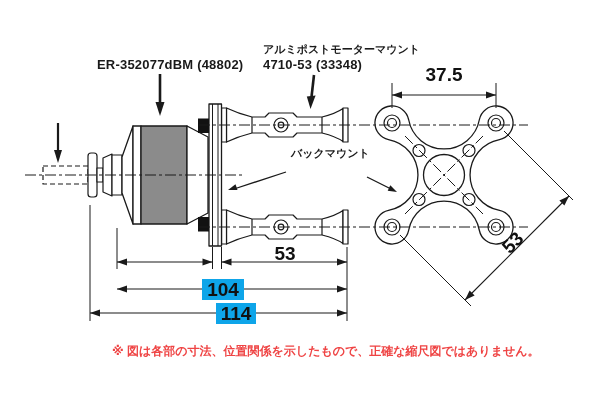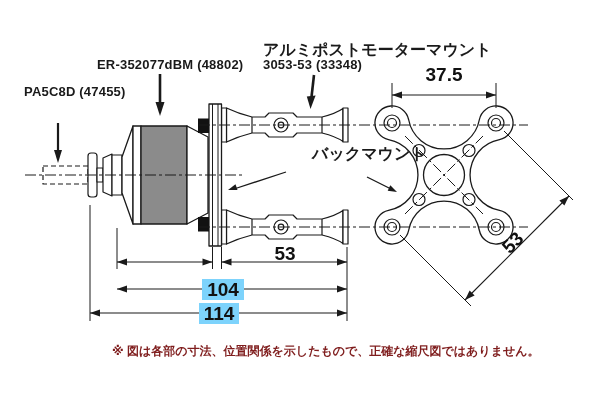--- a/index.html
+++ b/index.html
@@ -2,26 +2,26 @@
 <html><head>
 <meta charset="utf-8">
 <style>
   html,body{margin:0;padding:0;background:#ffffff;}
   #stage{
     position:relative;width:600px;height:400px;background:#ffffff;overflow:hidden;
     font-family:"Liberation Sans","DejaVu Sans",sans-serif;color:#1a1a1a;
   }
   #artwork{position:absolute;left:0;top:0;}
   .lbl{position:absolute;font-weight:bold;line-height:15px;white-space:nowrap;}
-  .jp{font-size:16px;text-align:right;}
+  .jp{font-size:11px;text-align:right;}
   .pn{font-size:13px;letter-spacing:0.2px;}
   .dim{position:absolute;font-weight:bold;font-size:19px;text-align:center;white-space:nowrap;color:#111;}
-  .dim .gapbg{background:#7dd3fc;padding:0 5px;}
+  .dim .gapbg{background:#0ea5e9;padding:0 5px;}
   .dim-rot{transform:rotate(-45deg);transform-origin:50% 50%;}
-  .note{position:absolute;font-weight:bold;font-size:12px;white-space:nowrap;color:#7f1d1d;}
+  .note{position:absolute;font-weight:bold;font-size:12px;white-space:nowrap;color:#ef4444;}
   .indent2{margin-left:3px;}
 </style>
 </head>
 <body>
 
 <div id="stage">
 
   <svg id="artwork" width="600" height="400" viewBox="0 0 600 400" fill="none" stroke="#1a1a1a" stroke-width="1.2" stroke-linejoin="round" stroke-linecap="butt">
 
     <g>
@@ -163,35 +163,34 @@
       <line x1="286" y1="172" x2="234" y2="189" stroke-width="1.3"></line>
       <polygon points="228,190 237.5,189.9 235.5,184.3" fill="#1a1a1a" stroke="none"></polygon>
     </g>
     <g>
       <line x1="367" y1="177" x2="390" y2="188.5" stroke-width="1.3"></line>
       <polygon points="397,192 387.7,190.7 390.3,185.3" fill="#1a1a1a" stroke="none"></polygon>
     </g>
   </svg>
 
   <div class="lbl" style="left:24px;top:84px;">
-    <div class="pn">PA5C8D (47455)</div>
   </div>
 
   <div class="lbl pn" style="left:97px;top:57px;">ER-352077dBM (48802)</div>
 
   <div class="lbl" style="left:263px;top:42px;">
     <div class="jp">アルミポストモーターマウント</div>
-    <div class="pn">3053-53 (33348)</div>
+    <div class="pn">4710-53 (33348)</div>
   </div>
 
-  <div class="lbl" style="left:291px;top:146px;margin-left:21px;">
+  <div class="lbl" style="left:291px;top:146px;">
     <div class="jp">バックマウント</div>
   </div>
 
   <div class="dim" style="left:254px;top:243px;width:62px;">53</div>
   <div class="dim" style="left:188px;top:279px;width:70px;"><span class="gapbg">104</span></div>
-  <div class="dim" style="left:184px;top:303px;width:70px;"><span class="gapbg">114</span></div>
+  <div class="dim" style="left:201px;top:303px;width:70px;"><span class="gapbg">114</span></div>
   <div class="dim" style="left:412px;top:64px;width:64px;">37.5</div>
   <div class="dim dim-rot" style="left:489px;top:232px;width:48px;">53</div>
 
   <div class="note" style="left:112px;top:343px;">※ 図は各部の寸法、位置関係を示したもので、正確な縮尺図ではありません。</div>
 
 </div>
 
 </body></html>

